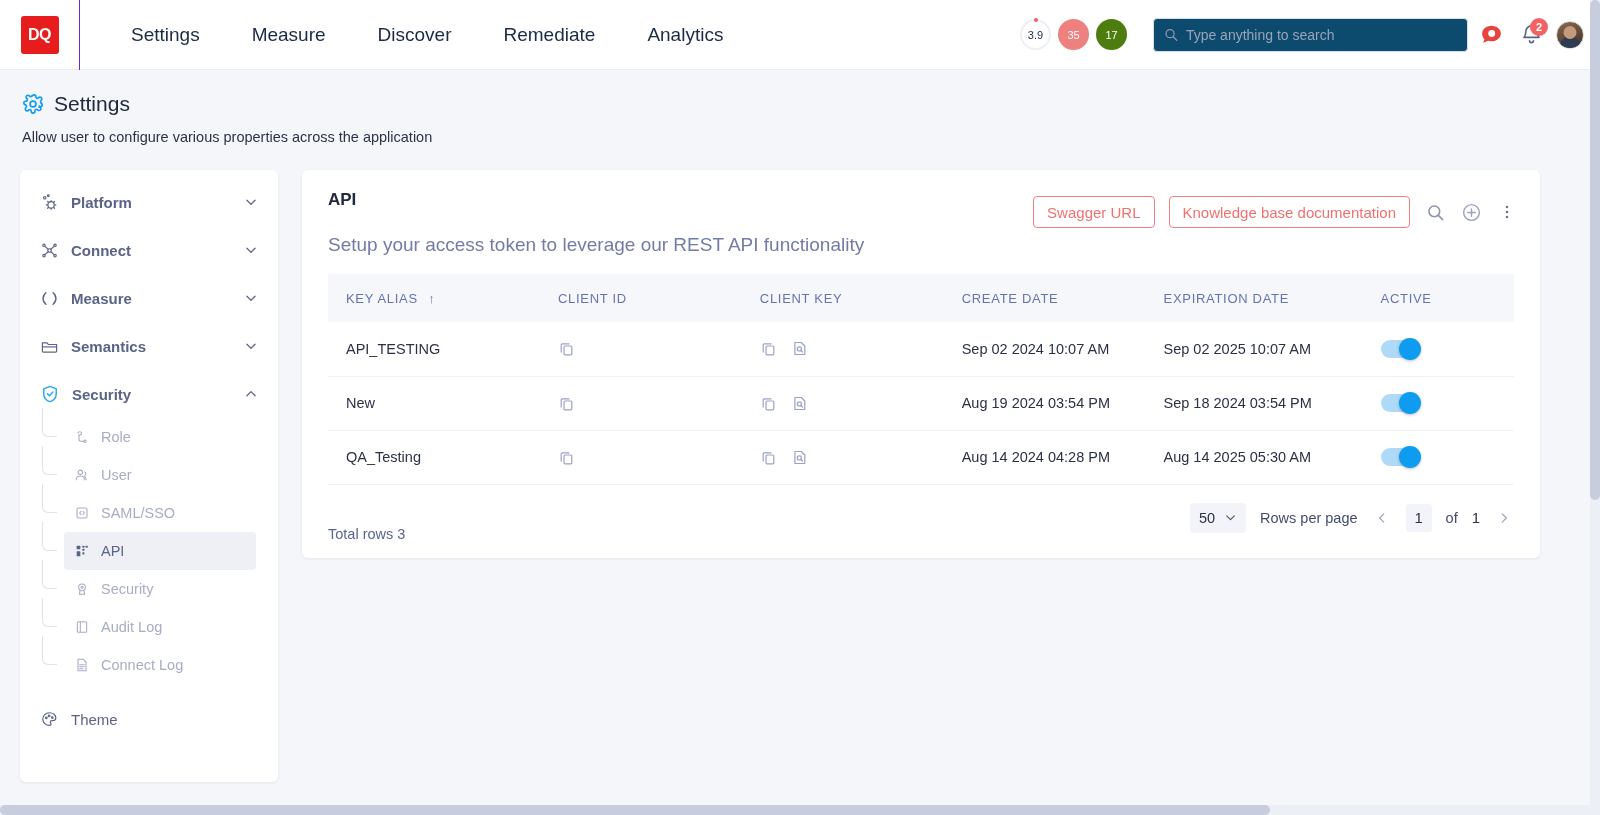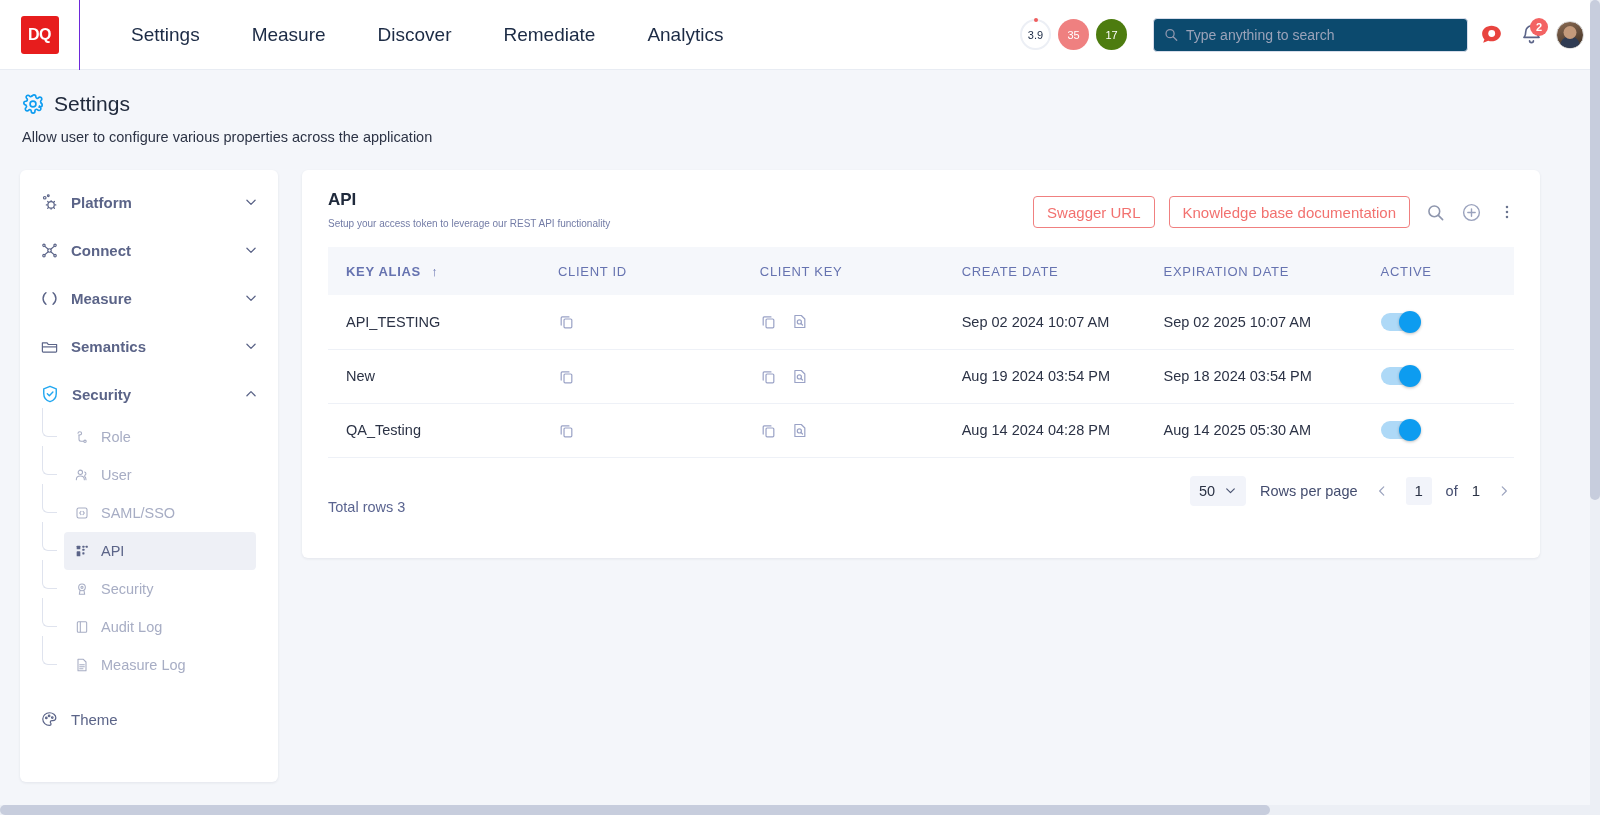--- a/index.html
+++ b/index.html
@@ -134,38 +134,38 @@
   .theme-row { display:flex; align-items:center; gap: 12px; padding: 26px 20px 0 20px; }
   .theme-row .t-label { font-size: 15px; color: #5b6488; font-weight: normal; }
 
   
   .main-card {
     position: absolute; left: 302px; top: 0; width: 1238px; height: 388px;
     background: #fff; border-radius: 6px; box-shadow: 0 1px 3px rgba(30,40,70,.08);
   }
   .card-head { display:flex; align-items:flex-start; padding: 20px 22px 0 26px; }
   .card-title { font-size: 17px; font-weight: bold; color: #202a3c; }
-  .card-sub { font-size: 10px; color: #737ca6; margin-top: 8px; }
+  .card-sub { font-size: 19px; color: #737ca6; margin-top: 24px; }
   .card-actions { margin-left: auto; display: flex; align-items: center; gap: 14px; padding-top: 6px; }
   .btn-outline {
     border: 1px solid #f08080; color: #f2716f; background: #fff;
     border-radius: 4px; height: 32px; padding: 0 13px; font-size: 15px;
     display:flex; align-items:center; cursor: pointer;
     font-family: "Liberation Sans", sans-serif;
   }
   .head-icon { width: 22px; height: 22px; cursor: pointer; display:flex; align-items:center; justify-content:center; }
 
   
   table { width: calc(100% - 52px); margin: 18px 26px 0 26px; border-collapse: collapse; }
   thead tr { background: #f5f7fb; height: 48px; }
   th {
     text-align: left; font-size: 13px; letter-spacing: .7px; color: #6673b0;
     font-weight: normal; padding-left: 18px;
   }
-  th.c0 { width: 210px; font-weight: bold; } th.c1 { width: 200px; } th.c2 { width: 200px; }
+  th.c0 { width: 210px; } th.c1 { width: 200px; } th.c2 { width: 200px; }
   th.c3 { width: 200px; } th.c4 { width: 215px; } th.c5 { width: 150px; }
   tbody tr { height: 54px; border-bottom: 1px solid #eef1f7; }
   tbody tr:last-child { border-bottom: 1px solid #eef1f7; }
   td { font-size: 14.5px; color: #2b3245; padding-left: 18px; }
   .cell-icons { display: flex; align-items: center; gap: 14px; }
   .cell-icon { cursor: pointer; width: 17px; height: 17px; }
 
   .toggle { width: 38px; height: 18px; border-radius: 9px; background: #aed9f7;
             position: relative; cursor: pointer; }
   .toggle::after {
@@ -389,21 +389,21 @@
             <path d="M9.5 4v16"></path>
           </svg>
           <div class="si-label">Audit Log</div>
         </div>
 
         <div class="sub-item">
           <svg width="16" height="16" viewBox="0 0 24 24" fill="none" stroke="#a7adc4" stroke-width="1.6">
             <path d="M6 3.5h8l4 4v13H6z" stroke-linejoin="round"></path>
             <path d="M8.5 11.5h7M8.5 14.5h7M8.5 17.5h5" stroke-linecap="round"></path>
           </svg>
-          <div class="si-label">Measure Log</div>
+          <div class="si-label">Connect Log</div>
         </div>
       </div>
 
       <div class="theme-row">
         <svg width="19" height="19" viewBox="0 0 24 24" fill="none" stroke="#5b6488" stroke-width="1.5">
           <path d="M12 3.5c-4.7 0-8.5 3.6-8.5 8s3.8 8 8.5 8c1.2 0 2-.8 2-1.8 0-.5-.2-.9-.5-1.2-.3-.3-.5-.7-.5-1.2 0-1 .9-1.8 2-1.8h1.3c2 0 3.7-1.6 3.7-3.6 0-3.6-3.6-6.4-8-6.4z" stroke-linejoin="round"></path>
           <circle cx="8" cy="10" r="1"></circle>
             <circle cx="11.5" cy="7.5" r="1"></circle>
             <circle cx="15.5" cy="9.5" r="1"></circle>
         </svg>

